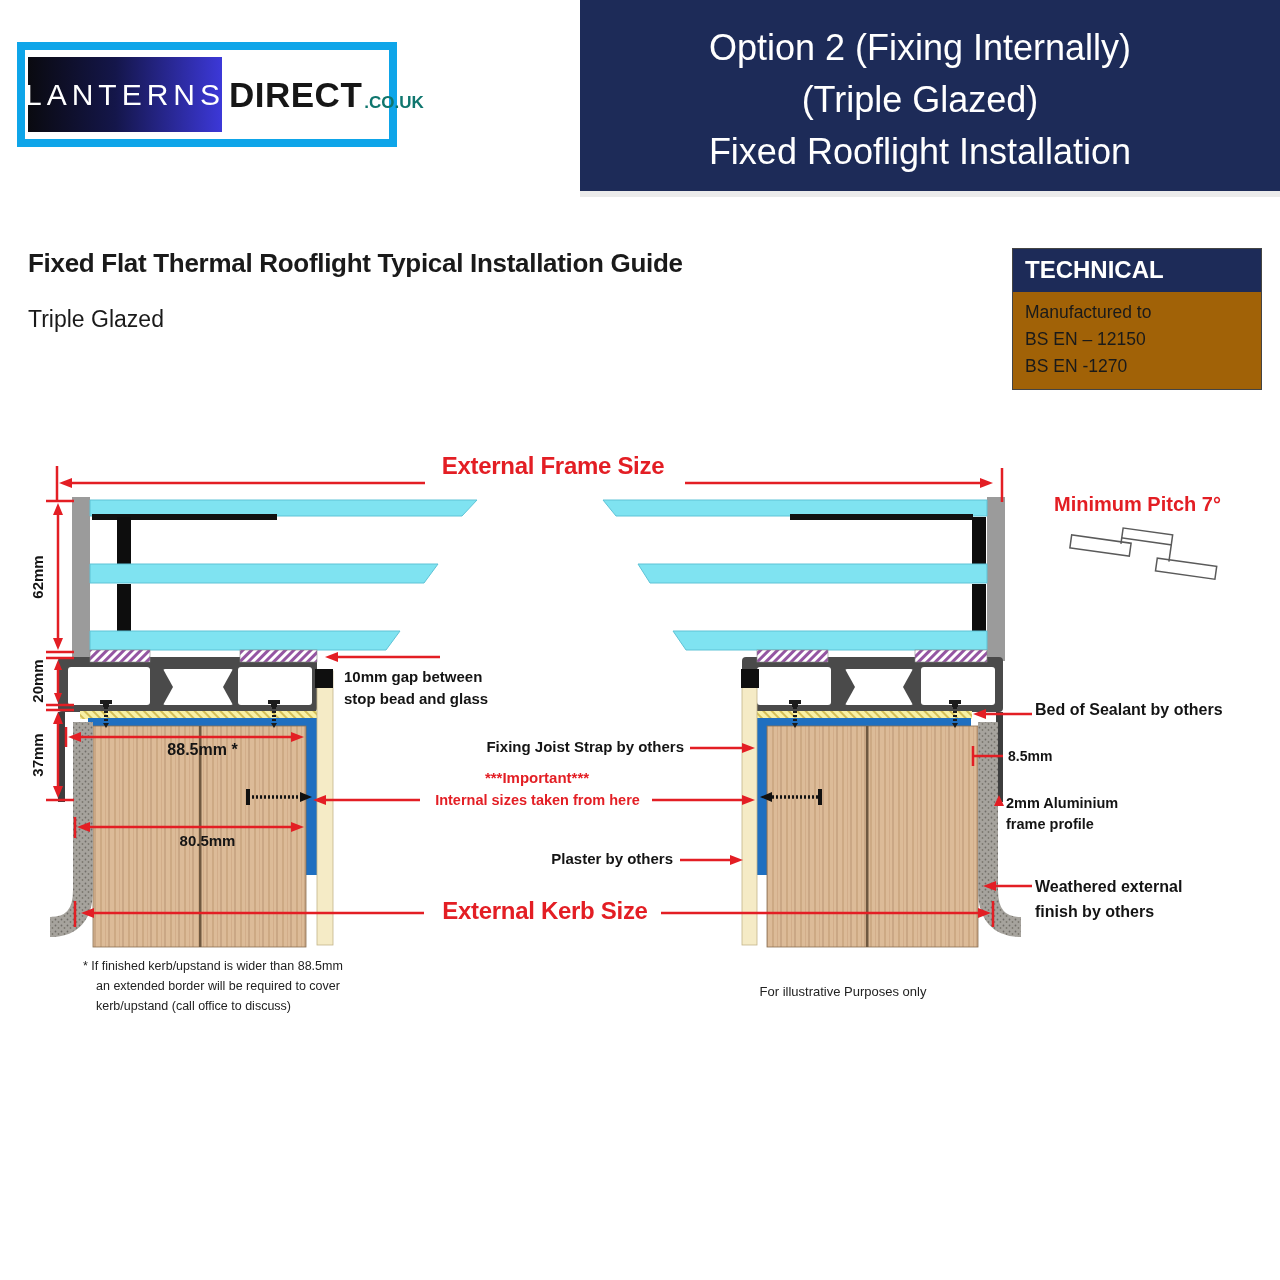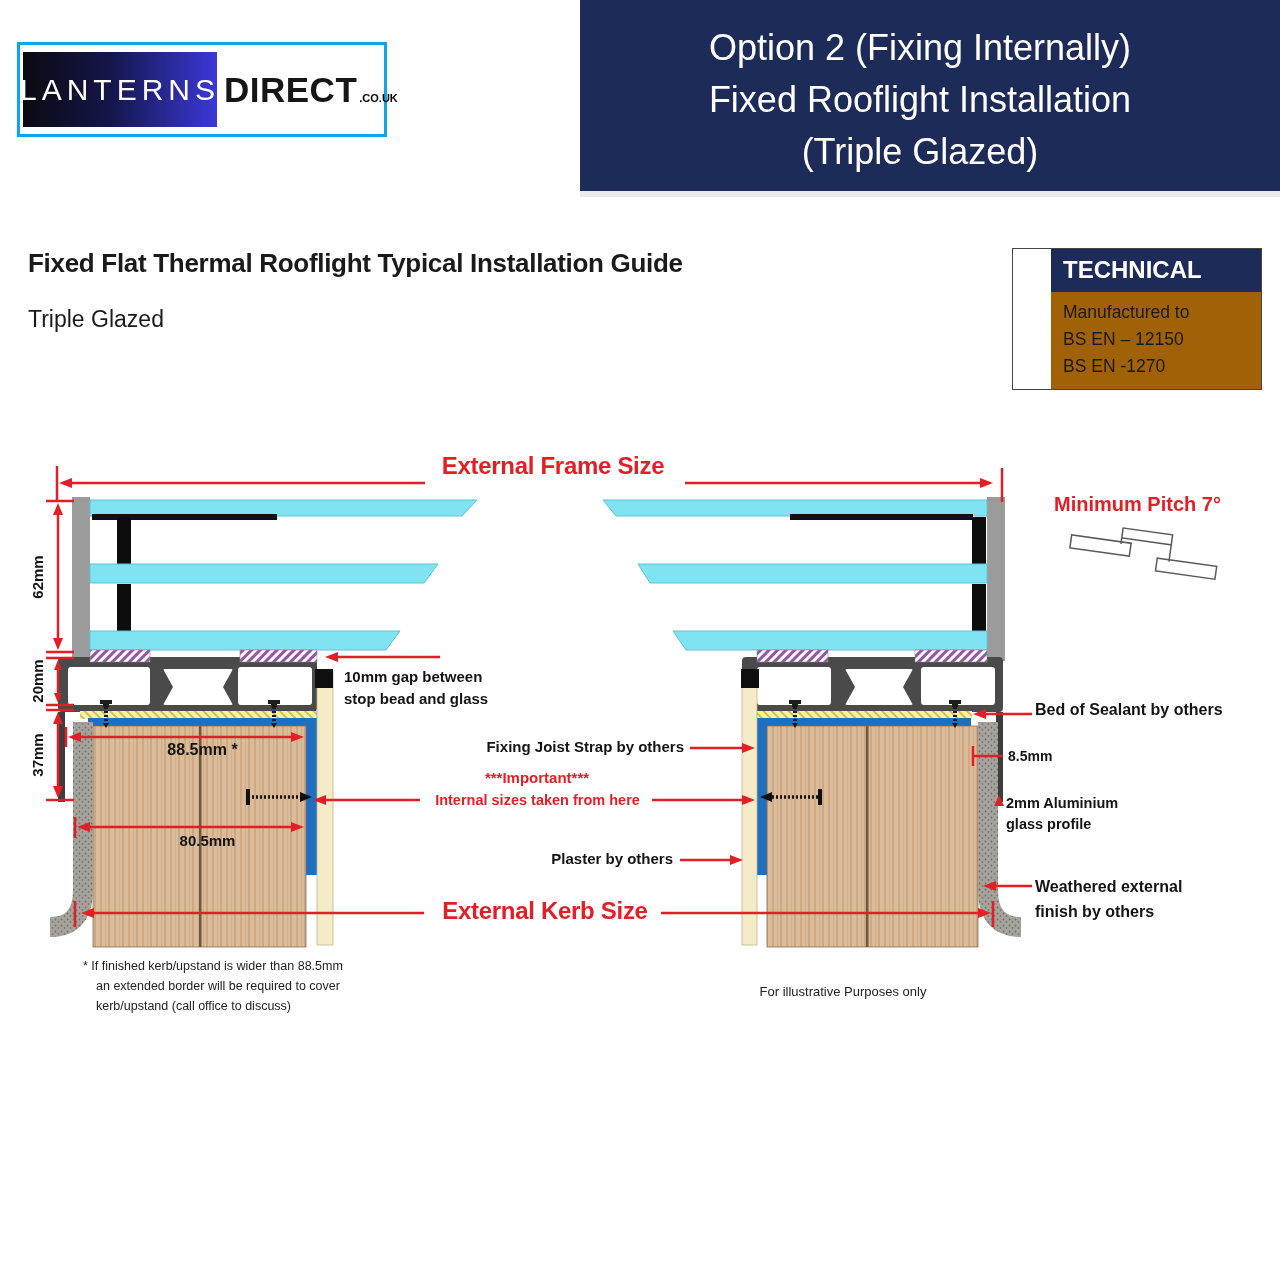--- a/index.html
+++ b/index.html
@@ -3,39 +3,39 @@
 <meta charset="utf-8">
 <style>
   html,body { margin:0; padding:0; background:#fff; }
   .page {
     position:relative; width:1280px; height:1280px; background:#fff;
     overflow:hidden; font-family:"Liberation Sans", sans-serif; color:#1a1a1a;
   }
   
   .logo-box {
     position:absolute; left:17px; top:42px; width:364px; height:89px;
-    border:3px solid #0ea5e9; background:#fff; display:flex; align-items:center;
+    border:8px solid #0ea5e9; background:#fff; display:flex; align-items:center;
   }
   .logo-grad {
     margin-left:3px; width:194px; height:75px;
     background:linear-gradient(90deg,#0a0a10 0%,#14164a 45%,#3c38d8 100%);
     color:#fff; display:flex; align-items:center; justify-content:center;
     font-size:30px; letter-spacing:5px;
   }
   .logo-direct { font-size:35px; font-weight:bold; letter-spacing:.5px; margin-left:7px; color:#161616;text-align:center; }
-  .logo-tld { font-size:11px; font-weight:bold; color:#000000; margin:16px 0 0 2px; }
+  .logo-tld { font-size:17px; font-weight:bold; color:#0f766e; margin:16px 0 0 2px; }
   .banner {
     position:absolute; left:580px; top:0; width:700px; height:191px;
     background:var(--navy); color:#fff; text-align:center;
     box-sizing:border-box; padding:22px 20px 0 0; font-size:36px; line-height:52px;
   }
   .banner-shadow { position:absolute; left:580px; top:191px; width:700px; height:6px; background:#ebebeb; }
   .page-title { position:absolute; left:28px; top:248px; font-size:26px; font-weight:bold; letter-spacing:-0.3px; }
   .page-subtitle { position:absolute; left:28px; top:306px; font-size:23px; }
-  .tech-box { position:absolute; left:1012px; top:248px; width:250px; border:1.5px solid #444; box-sizing:border-box;padding-left:38px; }
+  .tech-box { position:absolute; left:1012px; top:248px; width:250px; border:1.5px solid #444; box-sizing:border-box; }
   .tech-head { background:var(--navy); color:#fff; font-size:24px; font-weight:bold; padding:7px 12px 8px; }
   .tech-body { background:#a16207; font-size:17.5px; line-height:27px; padding:7px 12px 9px; }
   
   .diagram-svg { position:absolute; left:0; top:0; width:1280px; height:1280px; }
   .dlabel { position:absolute; font-weight:bold; font-size:15px; color:#141414; white-space:nowrap; }
   .red { color:var(--red); }
   .ctr { text-align:center; }
   .rgt { text-align:right; }
   .rot { transform:rotate(-90deg); transform-origin:50% 50%; width:60px; height:22px; text-align:center; }
   .efs-label { font-size:24px; letter-spacing:-0.3px; }
@@ -58,22 +58,22 @@
 <div class="page">
 
   <div class="logo-box">
     <div class="logo-grad">LANTERNS</div>
     <div class="logo-direct">DIRECT</div>
     <div class="logo-tld">.CO.UK</div>
   </div>
 
   <div class="banner">
     <div>Option 2 (Fixing Internally)</div>
+    <div>(Triple Glazed)</div>
     <div>Fixed Rooflight Installation</div>
-    <div>(Triple Glazed)</div>
   </div>
   <div class="banner-shadow"></div>
 
   <div class="page-title">Fixed Flat Thermal Rooflight Typical Installation Guide</div>
   <div class="page-subtitle">Triple Glazed</div>
 
   <div class="tech-box">
     <div class="tech-head">TECHNICAL</div>
     <div class="tech-body">
       <div>Manufactured to</div>
@@ -292,21 +292,21 @@
   <div class="dlabel rgt" style="left:400px; top:738px; width:284px;">Fixing Joist Strap by others</div>
   <div class="dlabel red ctr" style="left:407px; top:769px; width:260px;">***Important***</div>
   <div class="dlabel red ctr" style="left:380px; top:792px; width:315px; font-size:14.5px;">Internal sizes taken from here</div>
   <div class="dlabel rgt" style="left:460px; top:850px; width:213px;">Plaster by others</div>
   <div class="dlabel red eks-label ctr" style="left:420px; top:897px; width:250px;">External Kerb Size</div>
 
   <div class="dlabel" style="left:1035px; top:701px; font-size:16px;">Bed of Sealant by others</div>
   <div class="dlabel" style="left:1008px; top:748px; font-size:14px;">8.5mm</div>
   <div class="dlabel" style="left:1006px; top:793px; font-size:14.5px; line-height:21px;">
     <div>2mm Aluminium</div>
-    <div>glass profile</div>
+    <div>frame profile</div>
   </div>
   <div class="dlabel" style="left:1035px; top:874px; font-size:16px; line-height:25px;">
     <div>Weathered external</div>
     <div>finish by others</div>
   </div>
 
   <div class="small-note ctr" style="left:700px; top:982px; width:260px; font-size:13px;">For illustrative Purposes only</div>
 
   <div class="small-note" style="left:70px; top:956px;">
     <div>* If finished kerb/upstand is wider than 88.5mm</div>

